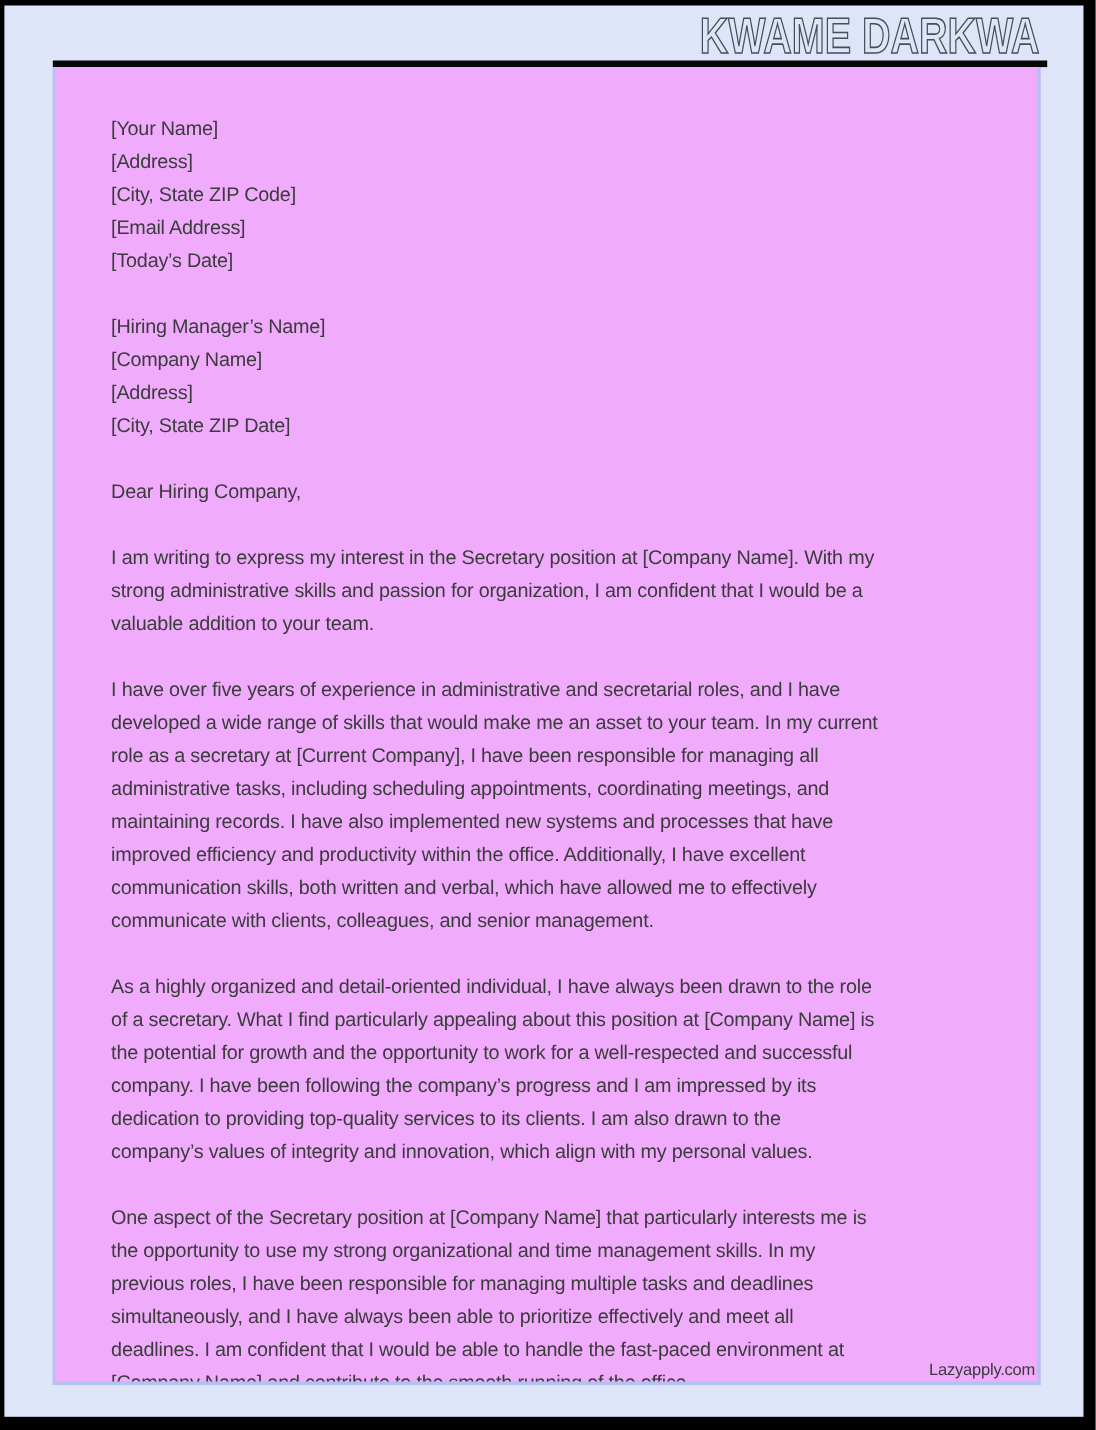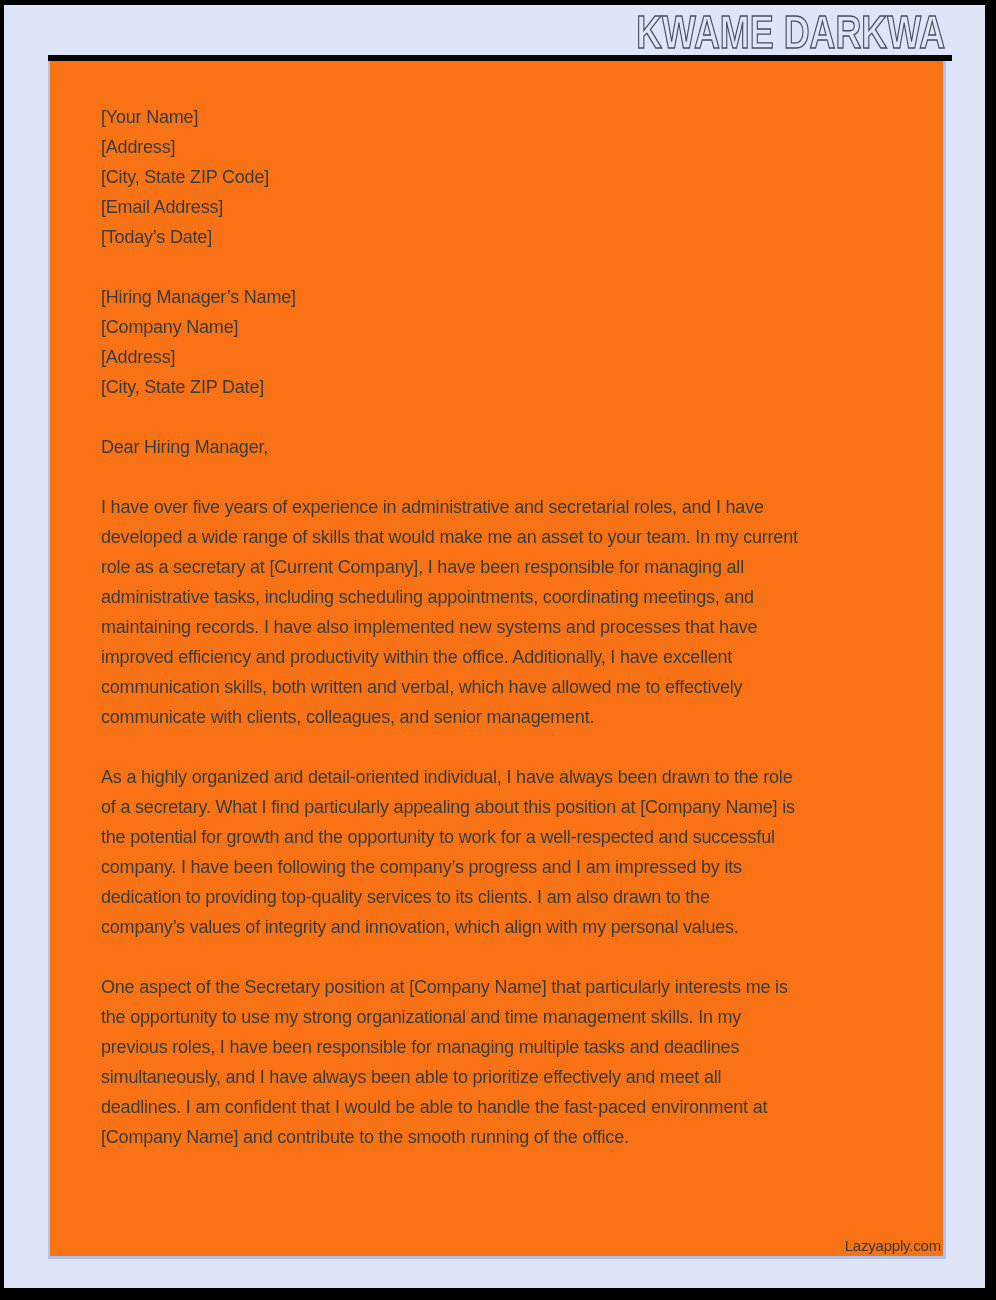--- a/index.html
+++ b/index.html
@@ -37,21 +37,21 @@
     position:absolute;
     left:44px;top:50px;
     width:904px;height:6px;
     background:#070707;
   }
   .letter-document{
     position:absolute;
     left:44px;top:56px;
     width:898px;height:1198px;
     box-sizing:border-box;
-    background:#f97316;
+    background:#f0abfc;
     border-left:2px solid #b0c3ee;
     border-right:3px solid #b0c3ee;
     border-bottom:3px solid #b0c3ee;
     padding:41px 45px 0 51px;
     overflow:hidden;
   }
   .block, .para{
     font-size:18px;
     line-height:30px;
     letter-spacing:-0.2px;
@@ -86,22 +86,25 @@
 [Address]
 [City, State ZIP Code]
 [Email Address]
 [Today’s Date]</div>
 
       <div class="block">[Hiring Manager’s Name]
 [Company Name]
 [Address]
 [City, State ZIP Date]</div>
 
-      <div class="block">Dear Hiring Manager,</div>
+      <div class="block">Dear Hiring Company,</div>
 
+      <div class="para">I am writing to express my interest in the Secretary position at [Company Name]. With my
+strong administrative skills and passion for organization, I am confident that I would be a
+valuable addition to your team.</div>
 
       <div class="para">I have over five years of experience in administrative and secretarial roles, and I have
 developed a wide range of skills that would make me an asset to your team. In my current
 role as a secretary at [Current Company], I have been responsible for managing all
 administrative tasks, including scheduling appointments, coordinating meetings, and
 maintaining records. I have also implemented new systems and processes that have
 improved efficiency and productivity within the office. Additionally, I have excellent
 communication skills, both written and verbal, which have allowed me to effectively
 communicate with clients, colleagues, and senior management.</div>
 

